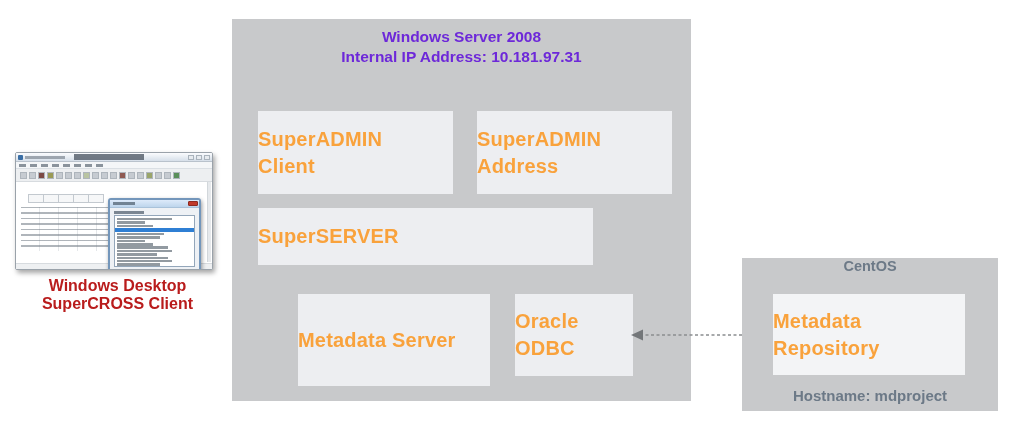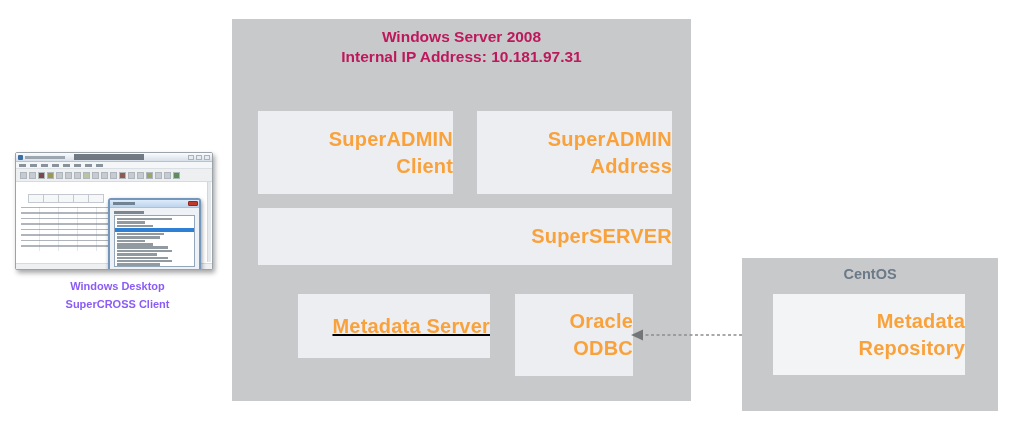--- a/index.html
+++ b/index.html
@@ -9,61 +9,61 @@
     font-family:"Liberation Sans", sans-serif;
   }
 
   
   .server-container {
     position:absolute; left:232px; top:19px; width:459px; height:382px;
     background:#c8c9cb;
   }
   .server-header { padding-top:8px; text-align:center; }
   .server-header div {
-    font-size:15.5px; font-weight:bold; color:#be185d; line-height:20px;
+    font-size:15.5px; font-weight:bold; color:#6d28d9; line-height:20px;
   }
   .inner-box {
     position:absolute; background:#edeef1;
-    display:flex; flex-direction:column; align-items:flex-end; justify-content:center;
+    display:flex; flex-direction:column; align-items:flex-start; justify-content:center;
     text-align:center;
   }
   .inner-box span {
     color:#f9a23c; font-weight:bold; font-size:20px; line-height:27px;
     letter-spacing:0.2px;
   }
   .box-sa-server   { left:26px;  top:92px;  width:195px; height:83px; }
   .box-sa-console  { left:245px; top:92px;  width:195px; height:83px; }
-  .box-superserver { left:26px;  top:189px; width:414px; height:57px; }
-  .box-md-server   { left:66px;  top:275px; width:192px; height:64px;text-decoration:underline; }
+  .box-superserver { left:26px;  top:189px; width:335px; height:57px; }
+  .box-md-server   { left:66px;  top:275px; width:192px; height:92px; }
   .box-odbc        { left:283px; top:275px; width:118px; height:82px; }
 
   .centos-container {
     position:absolute; left:742px; top:258px; width:256px; height:153px;
     background:#c8c9cb;
   }
   .centos-title {
-    padding-top:8px; text-align:center; font-size:14.5px; font-weight:bold;
+    text-align:center; font-size:14.5px; font-weight:bold;
     color:#6c7987;
   }
   .box-md-repo {
     left:31px; top:36px; width:192px; height:81px; background:#f3f4f6;
   }
   .centos-hostname {
     position:absolute; left:0; right:0; bottom:7px; text-align:center;
     font-size:15px; font-weight:bold; color:#6c7987;
   }
 
   .arrow-wrap { position:absolute; left:630px; top:325px; width:148px; height:20px; }
 
   
   .client-caption {
     position:absolute; left:10px; top:277px; width:215px; text-align:center;
   }
   .client-caption div {
-    font-size:11px; font-weight:bold; color:#8b5cf6; line-height:18px;
+    font-size:16px; font-weight:bold; color:#b91c1c; line-height:18px;
   }
 
   
   .thumb {
     position:absolute; left:15px; top:152px; width:198px; height:118px;
     background:#ffffff; border:1px solid #9aa2aa; border-radius:2px;
     box-shadow:2px 3px 5px rgba(0,0,0,0.35);
     display:flex; flex-direction:column; overflow:hidden;
   }
   .t-titlebar {
@@ -250,13 +250,14 @@
     <polygon points="147,10 135,4.5 135,15.5" fill="#737679"></polygon>
   </svg>
 </div>
 
 <div class="centos-container">
   <div class="centos-title">CentOS</div>
   <div class="inner-box box-md-repo">
     <span>Metadata</span>
     <span>Repository</span>
   </div>
+  <div class="centos-hostname">Hostname: mdproject</div>
 </div>
 
 </body></html>

